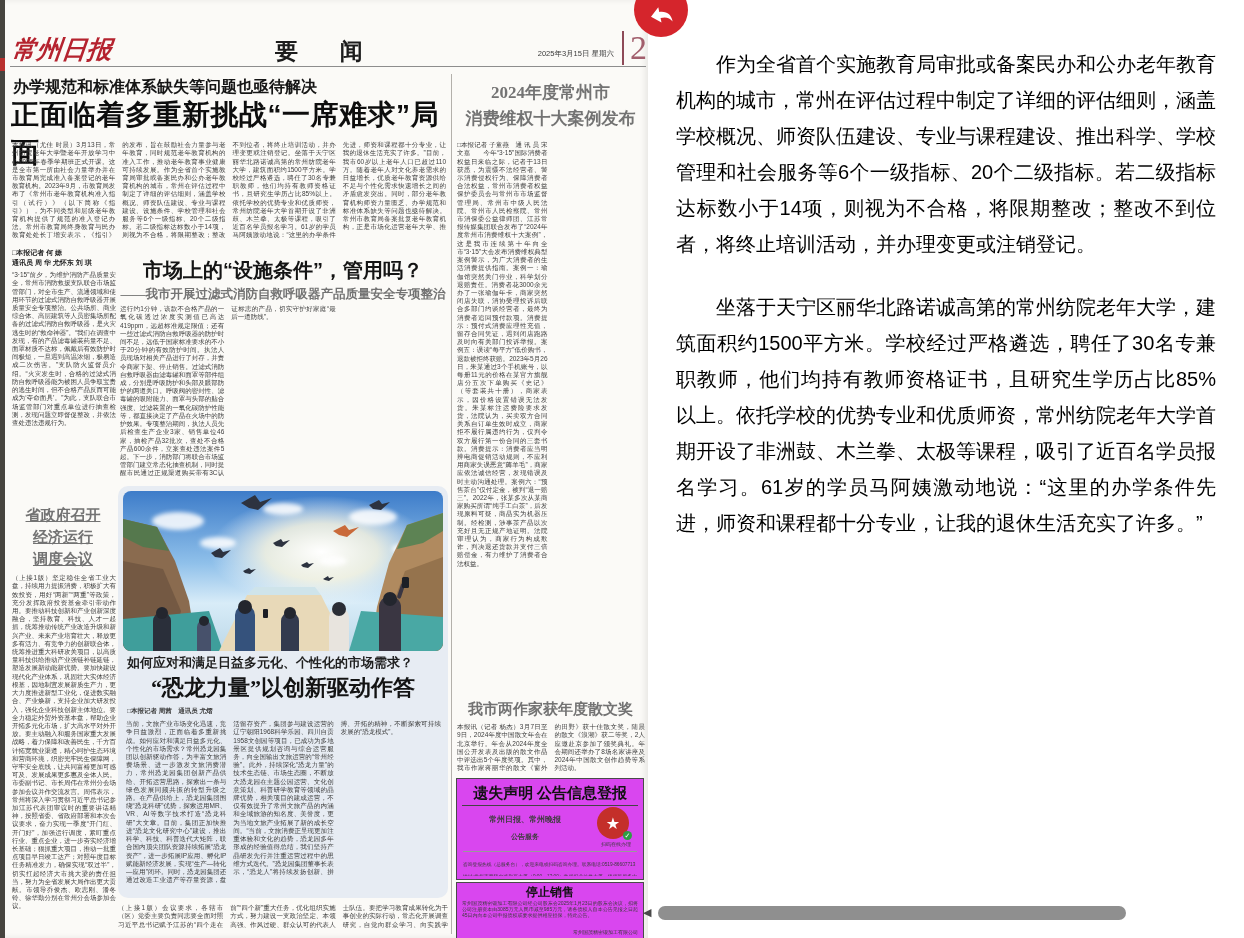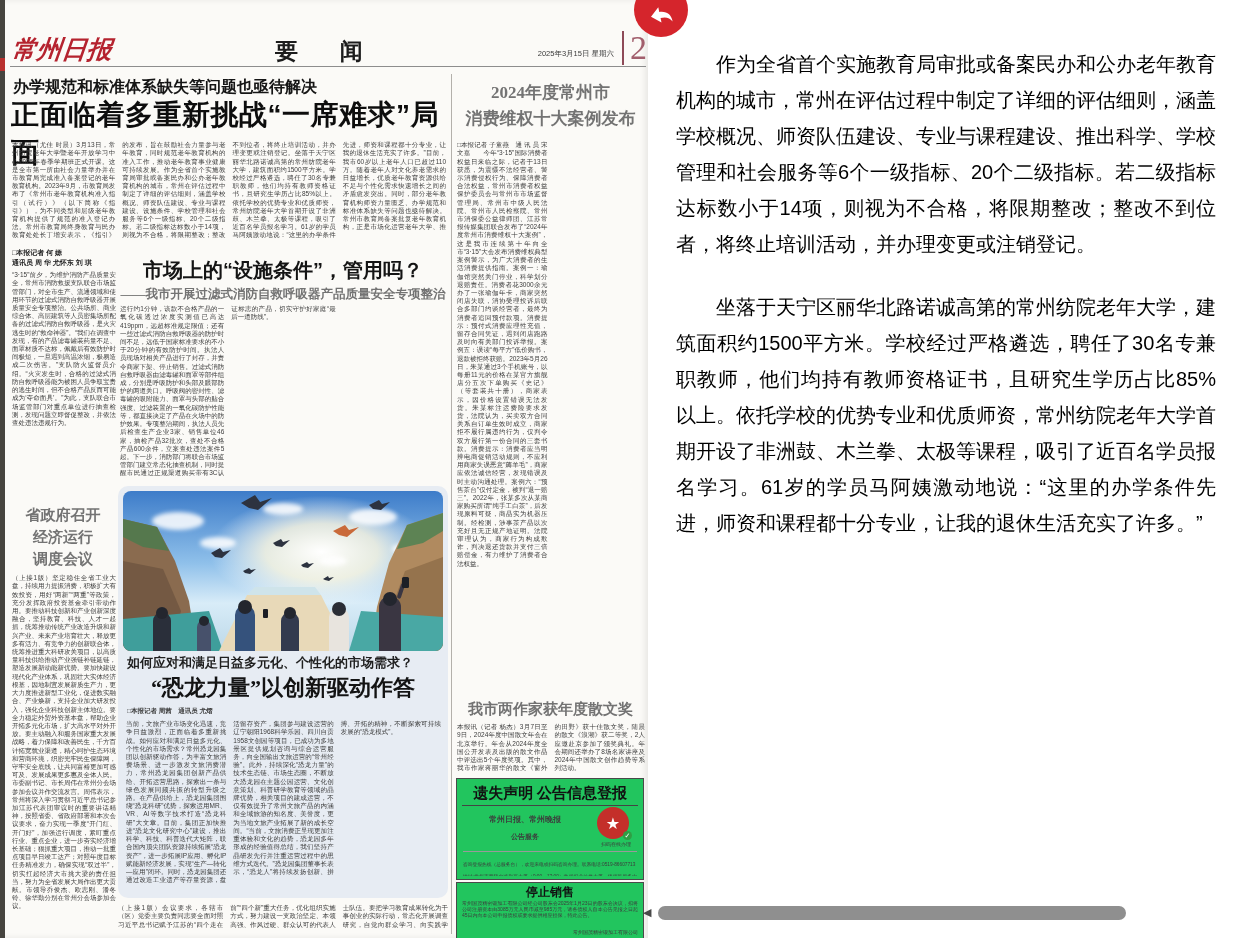--- a/index.html
+++ b/index.html
@@ -31,21 +31,21 @@
   .tiny{font-size:13px;line-height:16.4px;color:#3c3c3c;text-align:justify;
         transform:scale(.5);transform-origin:0 0;column-fill:auto;}
   .pre{white-space:pre-line;}
   
   .card{position:absolute;left:118px;top:486px;width:330px;height:412px;background:#e7ecf3;
         border-radius:10px;}
   .card-caption{font-weight:700;font-size:13px;color:#1f1f1f;}
   .card-head{font-family:"Liberation Serif","DejaVu Serif",serif;font-weight:900;font-size:22px;
              text-align:center;color:#131313;}
   
-  .adbox{position:absolute;background:#22c55e;border:1.5px solid #4a4a4a;}
+  .adbox{position:absolute;background:#d946ef;border:1.5px solid #4a4a4a;}
   .adbox-title{font-family:"Liberation Serif","DejaVu Serif",serif;font-weight:700;text-align:center;}
   
   .reader{position:absolute;left:660px;top:0;width:584px;height:938px;background:#fff;
           padding:46px 28px 0 16px;box-sizing:border-box;}
   .rp{margin:0 0 27px 0;font-size:20px;line-height:36px;text-align:justify;text-indent:2em;color:#000;}
   
   .back-btn{position:absolute;left:634px;top:-17px;width:54px;height:54px;border-radius:50%;
             background:#d5252c;border:none;cursor:pointer;z-index:10;padding:0;}
   .back-btn svg{position:absolute;left:14px;top:21px;width:26px;height:26px;}
   
@@ -83,21 +83,21 @@
     </div>
     <div class="tiny-wrap" style="left:12px;top:271px;width:104px;height:228px;">
       <div class="tiny" style="width:208px;height:456px;">“3·15”前夕，为维护消防产品质量安全，常州市消防救援支队联合市场监管部门，对全市生产、流通领域和使用环节的过滤式消防自救呼吸器开展质量安全专项整治。公共场所、商业综合体、高层建筑等人员密集场所配备的过滤式消防自救呼吸器，是火灾逃生时的“救命神器”。“我们在调查中发现，有的产品滤毒罐装药量不足、面罩材质不达标，佩戴后有效防护时间极短，一旦遇到高温浓烟，极易造成二次伤害。”支队防火监督员介绍。“火灾发生时，合格的过滤式消防自救呼吸器能为被困人员争取宝贵的逃生时间，但不合格产品反而可能成为‘夺命面具’。”为此，支队联合市场监管部门对重点单位进行抽查检测，发现问题立即督促整改，并依法查处违法违规行为。</div>
     </div>
     <div class="abs headline-md" style="left:118px;top:257px;width:330px;">市场上的“设施条件”，管用吗？</div>
     <div class="abs serif-sub" style="left:118px;top:286px;width:330px;">——我市开展过滤式消防自救呼吸器产品质量安全专项整治</div>
     <div class="tiny-wrap" style="left:120px;top:305px;width:327px;height:175px;">
       <div class="tiny" style="width:654px;height:350px;column-count:3;column-gap:14px;">运行约1分钟，该款不合格产品的一氧化碳透过浓度实测值已高达419ppm，远超标准规定限值；还有一些过滤式消防自救呼吸器的防护时间不足，远低于国家标准要求的不小于20分钟的有效防护时间。执法人员现场对相关产品进行了封存，并责令商家下架、停止销售。过滤式消防自救呼吸器由滤毒罐和面罩等部件组成，分别是呼吸防护和头部及眼部防护的两道关口。呼吸阀的密封性、滤毒罐的吸附能力、面罩与头部的贴合强度、过滤装置的一氧化碳防护性能等，都直接决定了产品在火场中的防护效果。专项整治期间，执法人员先后检查生产企业3家、销售单位46家，抽检产品32批次，查处不合格产品600余件，立案查处违法案件5起。下一步，消防部门将联合市场监管部门建立常态化抽查机制，同时提醒市民通过正规渠道购买带有3C认证标志的产品，切实守护好家庭“最后一道防线”。</div>
     </div>
 
-    <div class="abs serif-head" style="left:12px;top:504px;width:102px;font-size:15px;line-height:22px;">省政府召开
+    <div class="abs serif-head" style="left:12px;top:504px;width:102px;font-size:15px;line-height:22px;text-decoration:underline;">省政府召开
 经济运行
 调度会议</div>
     <div class="tiny-wrap" style="left:12px;top:574px;width:104px;height:360px;">
       <div class="tiny" style="width:208px;height:720px;">（上接1版）坚定稳住全省工业大盘，持续用力提振消费，积极扩大有效投资，用好“两新”“两重”等政策，充分发挥政府投资基金牵引带动作用。要推动科技创新和产业创新深度融合，坚持教育、科技、人才一起抓，统筹推动传统产业改造升级和新兴产业、未来产业培育壮大，释放更多有活力、有竞争力的创新联合体，统筹推进重大科研攻关项目，以高质量科技供给推动产业强链补链延链，塑造发展新动能新优势。要加快建设现代化产业体系，巩固壮大实体经济根基，因地制宜发展新质生产力，更大力度推进新型工业化，促进数实融合、产业焕新，支持企业加大研发投入，强化企业科技创新主体地位。要全力稳定外贸外资基本盘，帮助企业开拓多元化市场，扩大高水平对外开放。要主动融入和服务国家重大发展战略，着力保障和改善民生，千方百计拓宽就业渠道，精心呵护生态环境和营商环境，织密兜牢民生保障网，守牢安全底线，让共同富裕更加可感可及、发展成果更多惠及全体人民。市委副书记、市长周伟在常州分会场参加会议并作交流发言。周伟表示，常州将深入学习贯彻习近平总书记参加江苏代表团审议时的重要讲话精神，按照省委、省政府部署和本次会议要求，奋力实现一季度“开门红、开门好”，加强运行调度，紧盯重点行业、重点企业，进一步夯实经济增长基础；狠抓重大项目，推动一批重点项目早日竣工达产；对照年度目标任务精准发力，确保实现“双过半”，切实扛起经济大市挑大梁的责任担当，努力为全省发展大局作出更大贡献。市领导乔俊杰、欧志刚、潘冬铃、徐华勤分别在常州分会场参加会议。</div>
     </div>
 
     <div class="card">
       <svg class="abs" style="left:5px;top:5px;border-radius:8px;" width="320" height="160" viewBox="0 0 320 160">
         <defs>
           <linearGradient id="sky" x1="0" y1="0" x2="0" y2="1">

